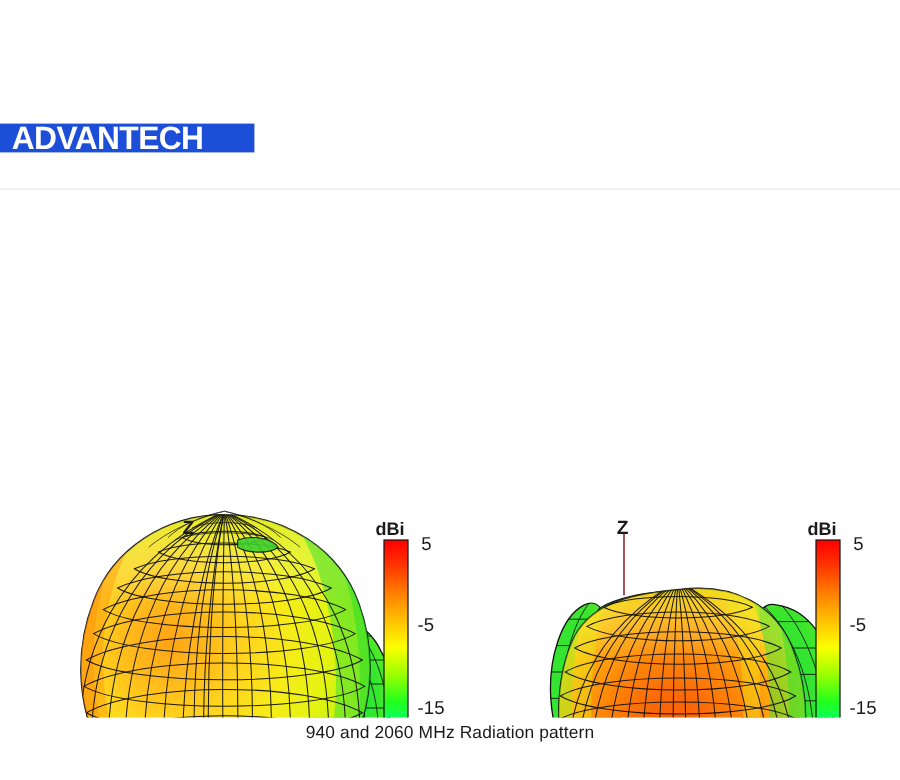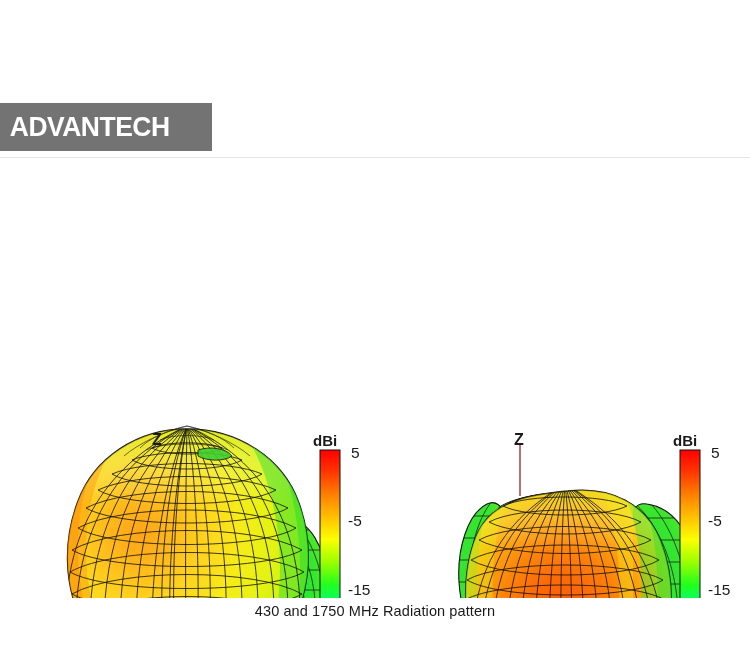--- a/index.html
+++ b/index.html
@@ -18,22 +18,22 @@
 
   
   #header {
     position: absolute;
     left: 0; top: 0;
     width: 750px; height: 158px;
   }
   #logo-box {
     position: absolute;
     left: 0; top: 103px;
-    width: 212px; height: 48px;
-    background: #737373;
+    width: 212px; height: 24px;
+    background: #1d4ed8;
     display: flex;
     align-items: center;
   }
   #logo-wordmark {
     color: #ffffff;
     font-family: "Liberation Sans", sans-serif;
     font-weight: bold;
     font-size: 27px;
     letter-spacing: -0.5px;
     padding-left: 10px;
@@ -476,13 +476,13 @@
         <text class="cb-tick" x="336" y="300">5</text>
         <text class="cb-tick" x="333" y="368">-5</text>
         <text class="cb-tick" x="333" y="437">-15</text>
         <text class="cb-tick" x="333" y="506">-25</text>
         <text class="cb-tick" x="333" y="572">-35</text>
       </g>
     </svg>
   </div>
 </div>
 
-<div id="caption">430 and 1750 MHz Radiation pattern</div>
+<div id="caption">940 and 2060 MHz Radiation pattern</div>
 
 </body></html>

